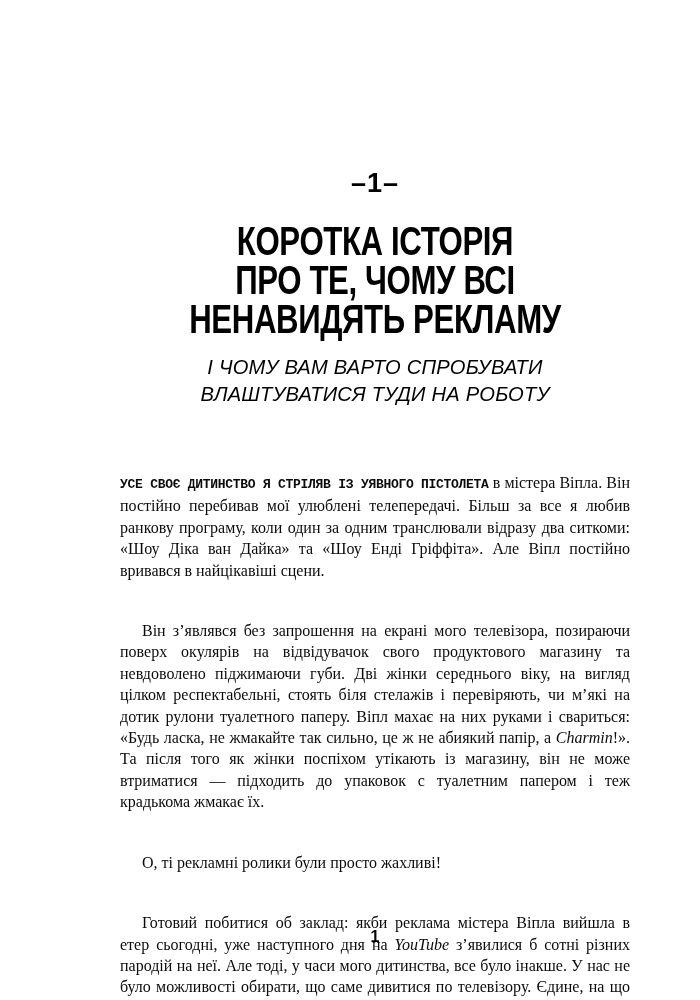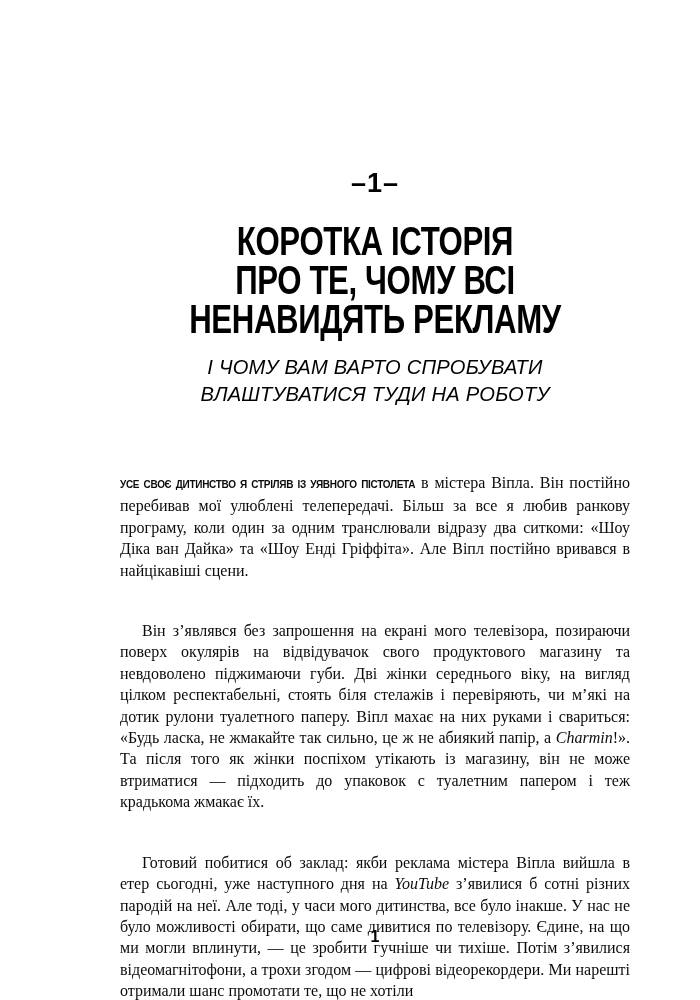--- a/index.html
+++ b/index.html
@@ -64,23 +64,23 @@
     text-align: justify;
     color: #0b0b0b;
   }
   .para {
     margin: 0;
     hyphens: manual;
     -webkit-hyphens: manual;
   }
   .para.indent { text-indent: 22px; margin-top: 39px; }
   .lead-in {
-    font-family: Liberation Sans, sans-serif;
+    font-family: Liberation Mono, monospace;
     font-weight: 700;
-    font-size: 10px;
+    font-size: 13px;
     letter-spacing: -0.3px;
   }
   .italic-term { font-style: italic; }
   .page-footer {
     position: absolute;
     left: 120px;
     top: 928px;
     width: 510px;
     text-align: center;
   }
@@ -104,20 +104,21 @@
     </h1>
     <h2 class="chapter-subtitle">
       <span class="subtitle-line">І ЧОМУ ВАМ ВАРТО СПРОБУВАТИ</span>
       <span class="subtitle-line">ВЛАШТУВАТИСЯ ТУДИ НА РОБОТУ</span>
     </h2>
   </header>
 
   <main class="body-text" id="body-text">
       <p class="para"><span class="lead-in">УСЕ СВОЄ ДИТИНСТВО Я СТРІЛЯВ ІЗ УЯВНОГО ПІСТОЛЕТА</span><span> в містера Віпла. Він постійно перебивав мої улюблені телепередачі. Більш за все я любив ранкову програму, коли один за одним транслювали відразу два сит­коми: «Шоу Діка ван Дайка» та «Шоу Енді Гріффіта». Але Віпл по­стійно вривався в найцікавіші сцени.</span></p>
       <p class="para indent"><span>Він з’являвся без запрошення на екрані мого телевізора, позира­ючи поверх окулярів на відвідувачок свого продуктового магазину та невдоволено піджимаючи губи. Дві жінки середнього віку, на вигляд цілком респектабельні, стоять біля стелажів і перевіряють, чи м’які на дотик рулони туалетного паперу. Віпл махає на них руками і сва­риться: «Будь ласка, не жмакайте так сильно, це ж не абиякий папір, а </span><span class="italic-term">Charmin</span><span>!». Та після того як жінки поспіхом утікають із магазину, він не може втриматися — підходить до упаковок с туалетним папером і теж крадькома жмакає їх.</span></p>
+      <p class="para indent"><span>О, ті рекламні ролики були просто жахливі!</span></p>
       <p class="para indent"><span>Готовий побитися об заклад: якби реклама містера Віпла вийшла в етер сьогодні, уже наступного дня на </span><span class="italic-term">YouTube</span><span> з’явилися б сотні різ­них пародій на неї. Але тоді, у часи мого дитинства, все було інакше. У нас не було можливості обирати, що саме дивитися по телевізору. Єдине, на що ми могли вплинути, — це зробити гучніше чи тихіше. Потім з’явилися відеомагнітофони, а трохи згодом — цифрові віде­орекордери. Ми нарешті отримали шанс промотати те, що не хотіли</span></p>
     </main>
 
   <footer class="page-footer">
     <span class="page-number">1</span>
   </footer>
 
 </div>
 
 </body></html>

